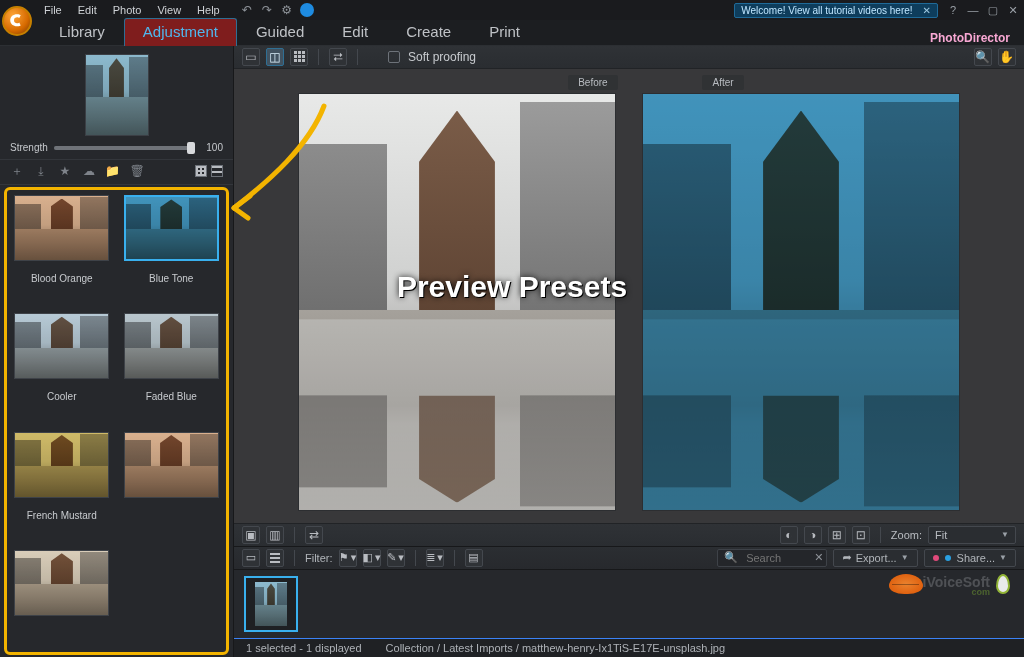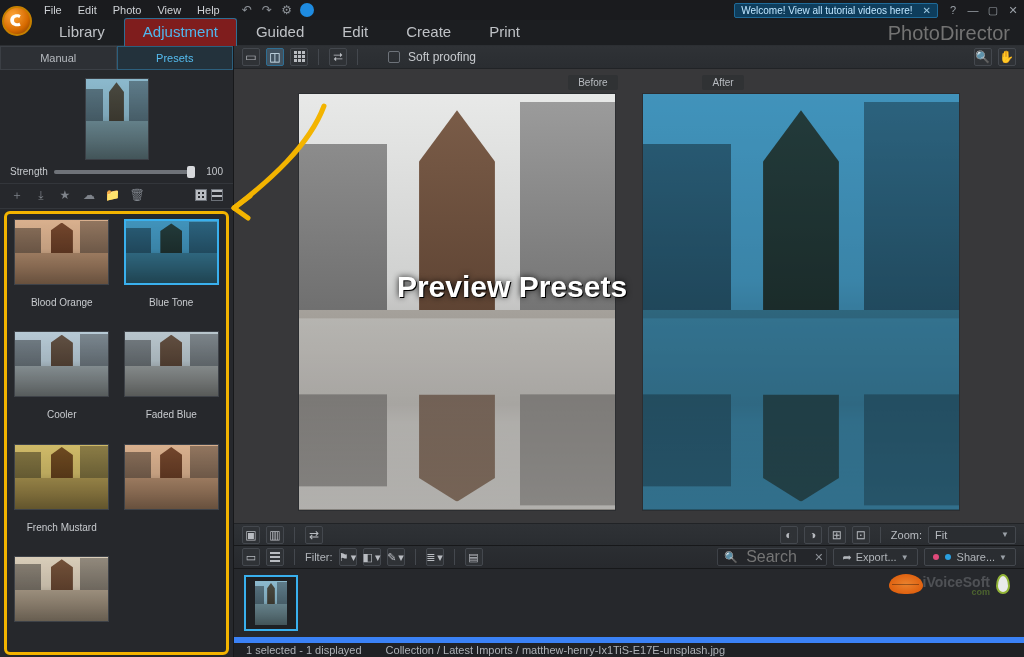--- a/index.html
+++ b/index.html
@@ -22,21 +22,21 @@
   .welcome-banner .x{margin-left:4px;color:#9fcae2;cursor:pointer}
   .title-icons{display:flex;gap:6px;color:#9aa0a7}
   .title-icons span{width:14px;text-align:center;cursor:pointer;font-size:11px}
   .small-icons{display:flex;gap:6px;margin-left:12px;color:#8d9298}
   .small-icons span{width:14px;height:14px;display:flex;align-items:center;justify-content:center;cursor:pointer}
   .dot-blue{width:12px;height:12px;border-radius:50%;background:#1e8be0;display:inline-block}
   
   .modulebar{display:flex;align-items:flex-end;height:26px;background:#1c1e21;border-bottom:1px solid #2c2f33;padding-left:40px}
   .mod{padding:4px 18px 6px;font-size:15px;color:#bfc2c6;cursor:pointer;border:1px solid transparent;border-bottom:none;position:relative;top:1px}
   .mod.active{color:#4fb7ef;border:1px solid #2f6f94;border-bottom:none;background:#7f1d1d;border-radius:3px 3px 0 0}
-  .brand{margin-left:auto;font-size:20px;color:#737373;padding-right:14px;font-weight:400}
+  .brand{margin-left:auto;font-size:12px;color:#f9a8d4;padding-right:14px;font-weight:700}
   
   .main{flex:1;display:flex;min-height:0}
   
   .left{width:234px;background:#26282c;border-right:1px solid #17181a;display:flex;flex-direction:column}
   .subtabs{display:flex;height:24px}
   .subtab{flex:1;display:flex;align-items:center;justify-content:center;font-size:11px;background:#2d3035;border:1px solid #3b3f45;color:#b7bbc0;cursor:pointer}
   .subtab.active{background:#23323c;color:#55bdf1;border-color:#2c5f7d}
   .preview-block{display:flex;justify-content:center;padding:8px 0 6px}
   .preview-img{width:64px;height:82px;border:1px solid #3b3f45;position:relative;overflow:hidden}
   .strength-row{display:flex;align-items:center;gap:6px;padding:0 10px 6px;font-size:10px;color:#c6c9cd}
@@ -70,27 +70,27 @@
   .stage-label.before{left:42.3%}
   .stage-label.after{left:59.3%}
   .photo{width:318px;height:418px;background:#888;border:1px solid #2c2e31;position:relative;overflow:hidden}
   .bottom-bar{display:flex;align-items:center;height:26px;background:linear-gradient(#2f3236,#2a2d31);border-top:1px solid #212326;padding:0 8px;gap:6px}
   .zoom-block{display:flex;align-items:center;gap:6px;color:#b9bcc1;font-size:11px}
   .combo{display:flex;align-items:center;justify-content:space-between;min-width:88px;height:18px;padding:0 6px;background:#2a2d31;border:1px solid #44484e;border-radius:2px;cursor:pointer}
   .combo .tri{font-size:8px;color:#9aa0a7}
   
   .filterbar{display:flex;align-items:center;height:26px;background:linear-gradient(#2b2e32,#27292d);border-top:1px solid #17181a;padding:0 8px;gap:6px;font-size:11px;color:#b1b5ba}
   .search-field{display:flex;align-items:center;gap:6px;background:#24262a;border:1px solid #3e4248;border-radius:2px;padding:0 6px;height:18px;width:110px}
-  .search-field input{background:transparent;border:none;outline:none;color:#cfd2d6;font-size:16px;width:64px}
+  .search-field input{background:transparent;border:none;outline:none;color:#cfd2d6;font-size:11px;width:64px}
   .pill{display:flex;align-items:center;gap:4px;height:18px;padding:0 8px;background:#2a2d31;border:1px solid #44484e;border-radius:2px;cursor:pointer}
   .pill .tri{font-size:8px;color:#9aa0a7}
   .thumbstrip{display:flex;align-items:center;height:74px;background:#26282c;padding:6px 10px;border-top:1px solid #17181a}
   .strip-thumb{width:54px;height:56px;border:2px solid #39b0ee;display:flex;align-items:center;justify-content:center;background:#1e2023;cursor:pointer}
   .strip-thumb .inner{width:32px;height:44px;position:relative;overflow:hidden}
-  .statusbar{display:flex;align-items:center;height:22px;background:#1f2124;border-top:6px solid #3b82f6;padding:0 12px;font-size:11px;color:#aeb2b7;gap:24px}
+  .statusbar{display:flex;align-items:center;height:22px;background:#1f2124;border-top:1px solid #3b82f6;padding:0 12px;font-size:11px;color:#aeb2b7;gap:24px}
   
   .city{position:absolute;inset:0}
   .sky{position:absolute;inset:0;background:linear-gradient(#e8e9e8,#d0d1d0 45%,#bdbdbb 55%,#c6c6c4)}
   .ground{position:absolute;left:0;right:0;bottom:0;height:48%;background:linear-gradient(#a5a19b,#8c8781 50%,#6e6a64)}
   .tower{position:absolute;left:38%;bottom:40%;width:24%;height:56%;background:linear-gradient(#7a5c48,#5a4030);clip-path:polygon(50% 0,100% 22%,100% 100%,0 100%,0 22%)}
   .bldL{position:absolute;left:0;bottom:40%;width:28%;height:48%;background:linear-gradient(#8c8c8c,#6a6a6a)}
   .bldR{position:absolute;right:0;bottom:40%;width:30%;height:58%;background:linear-gradient(#9b9b9b,#6e6e6e)}
   .reflect{position:absolute;left:0;right:0;bottom:0;height:46%;transform:scaleY(-1);opacity:.55;filter:blur(.5px)}
   .tint{position:absolute;inset:0;mix-blend-mode:multiply}
   .tint.blue{background:rgba(30,140,190,.45)}
@@ -165,24 +165,20 @@
     <div class="mod">Guided</div>
     <div class="mod">Edit</div>
     <div class="mod">Create</div>
     <div class="mod">Print</div>
     <div class="brand">PhotoDirector</div>
   </div>
 
   <div class="main">
 
     <div class="left">
-      <div class="subtabs">
-        <div class="subtab">Manual</div>
-        <div class="subtab active">Presets</div>
-      </div>
       <div class="preview-block">
         <div class="preview-img">
           <div class="city">
               <div class="sky"></div>
               <div class="bldL"></div>
               <div class="bldR"></div>
               <div class="tower"></div>
               <div class="ground"></div>
             </div>
           <div class="tint blue"></div>

